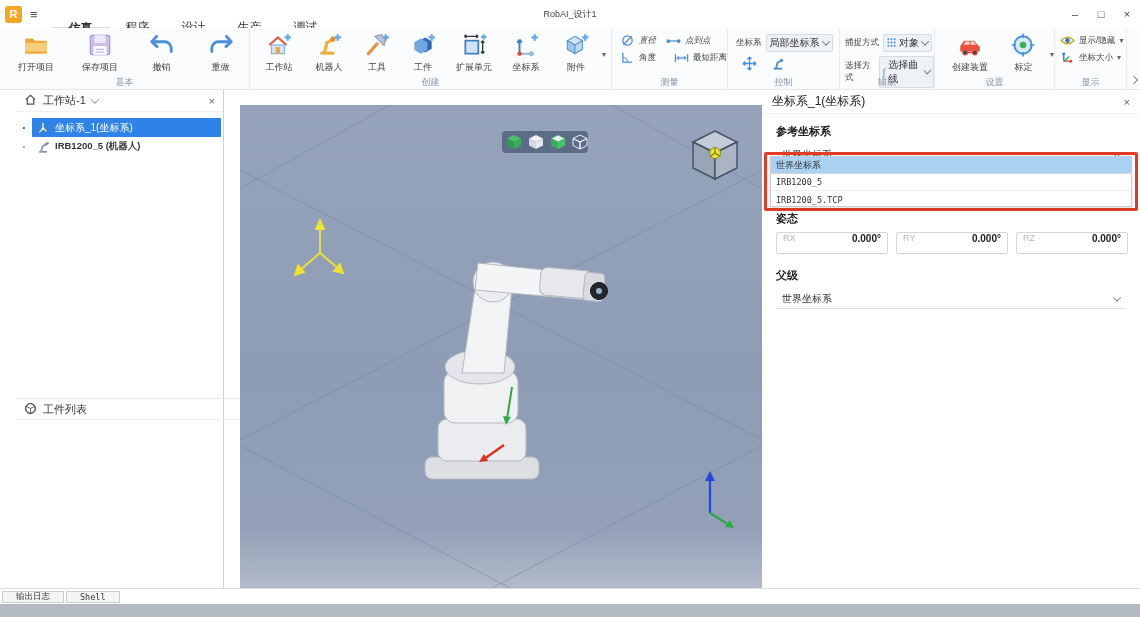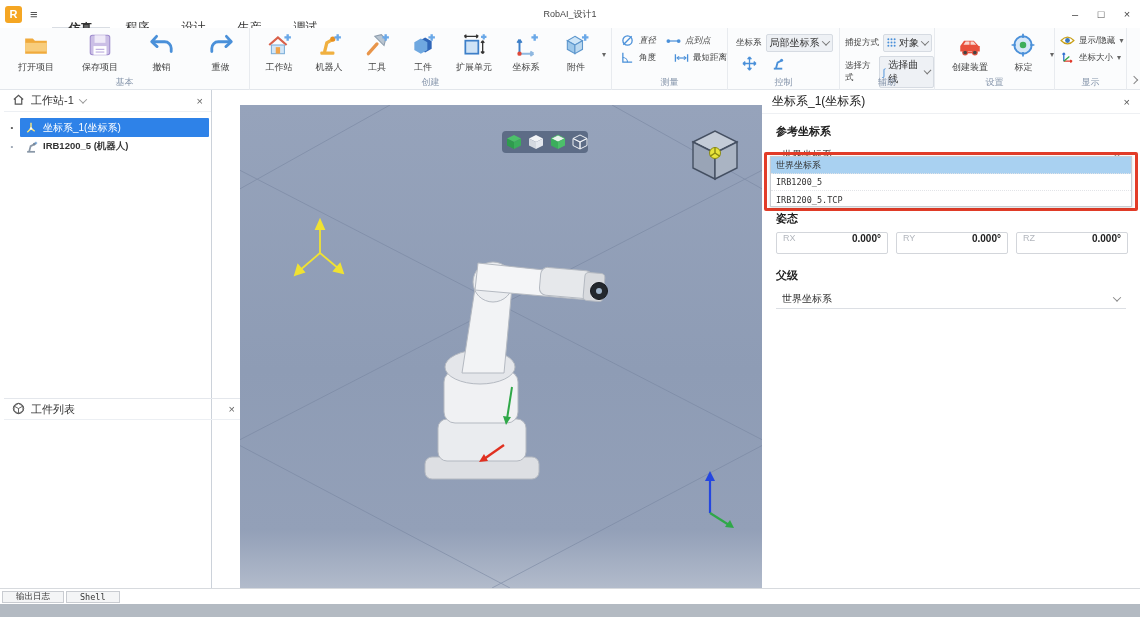--- a/index.html
+++ b/index.html
@@ -31,21 +31,21 @@
   .i24 svg { width:26px; height:26px; }
   .caret { font-size:8px; color:#666; }
   .two-rows { display:flex; flex-direction:column; padding-top:6px; gap:4px; }
   .mini-row { display:flex; align-items:center; gap:4px; font-size:8.5px; color:#444; }
   .mini-ico { width:15px; height:13px; display:flex; align-items:center; justify-content:center; color:#4a90d9; font-size:11px; }
   .rsel { display:flex; align-items:center; gap:3px; background:#eef1f5; border:1px solid #d6dbe2; border-radius:2px;
     padding:1px 3px; font-size:10px; color:#333; }
   .chev { width:6px; height:6px; border-right:1.4px solid #777; border-bottom:1.4px solid #777; transform:rotate(45deg) translate(-1px,-1px); display:inline-block; }
 
   
-  #left-panel { left:4px; top:90px; width:208px; height:498px; background:#fff; border-right:1px solid #ccd2da; }
+  #left-panel { left:16px; top:90px; width:208px; height:498px; background:#fff; border-right:1px solid #ccd2da; }
   .panel-head { height:22px; display:flex; align-items:center; padding:0 8px; border-bottom:1px solid #eceff3; font-size:11px; color:#333; }
   .panel-head .close { margin-left:auto; color:#666; font-size:11px; }
   .tree { padding-top:6px; }
   .tree-row { height:19px; display:flex; align-items:center; font-size:10px; color:#333; }
   .expander { width:16px; text-align:center; color:#9aa4b2; font-size:8px; }
   .tree-sel { background:#2e82e8; color:#fff; display:flex; align-items:center; flex:1; height:19px; margin-right:2px; border-radius:1px; }
   .ticon { width:16px; height:14px; margin:0 3px 0 4px; }
   #parts-head { position:absolute; top:308px; left:0; width:239px; border-top:1px solid #e4e7ec; }
 
   

